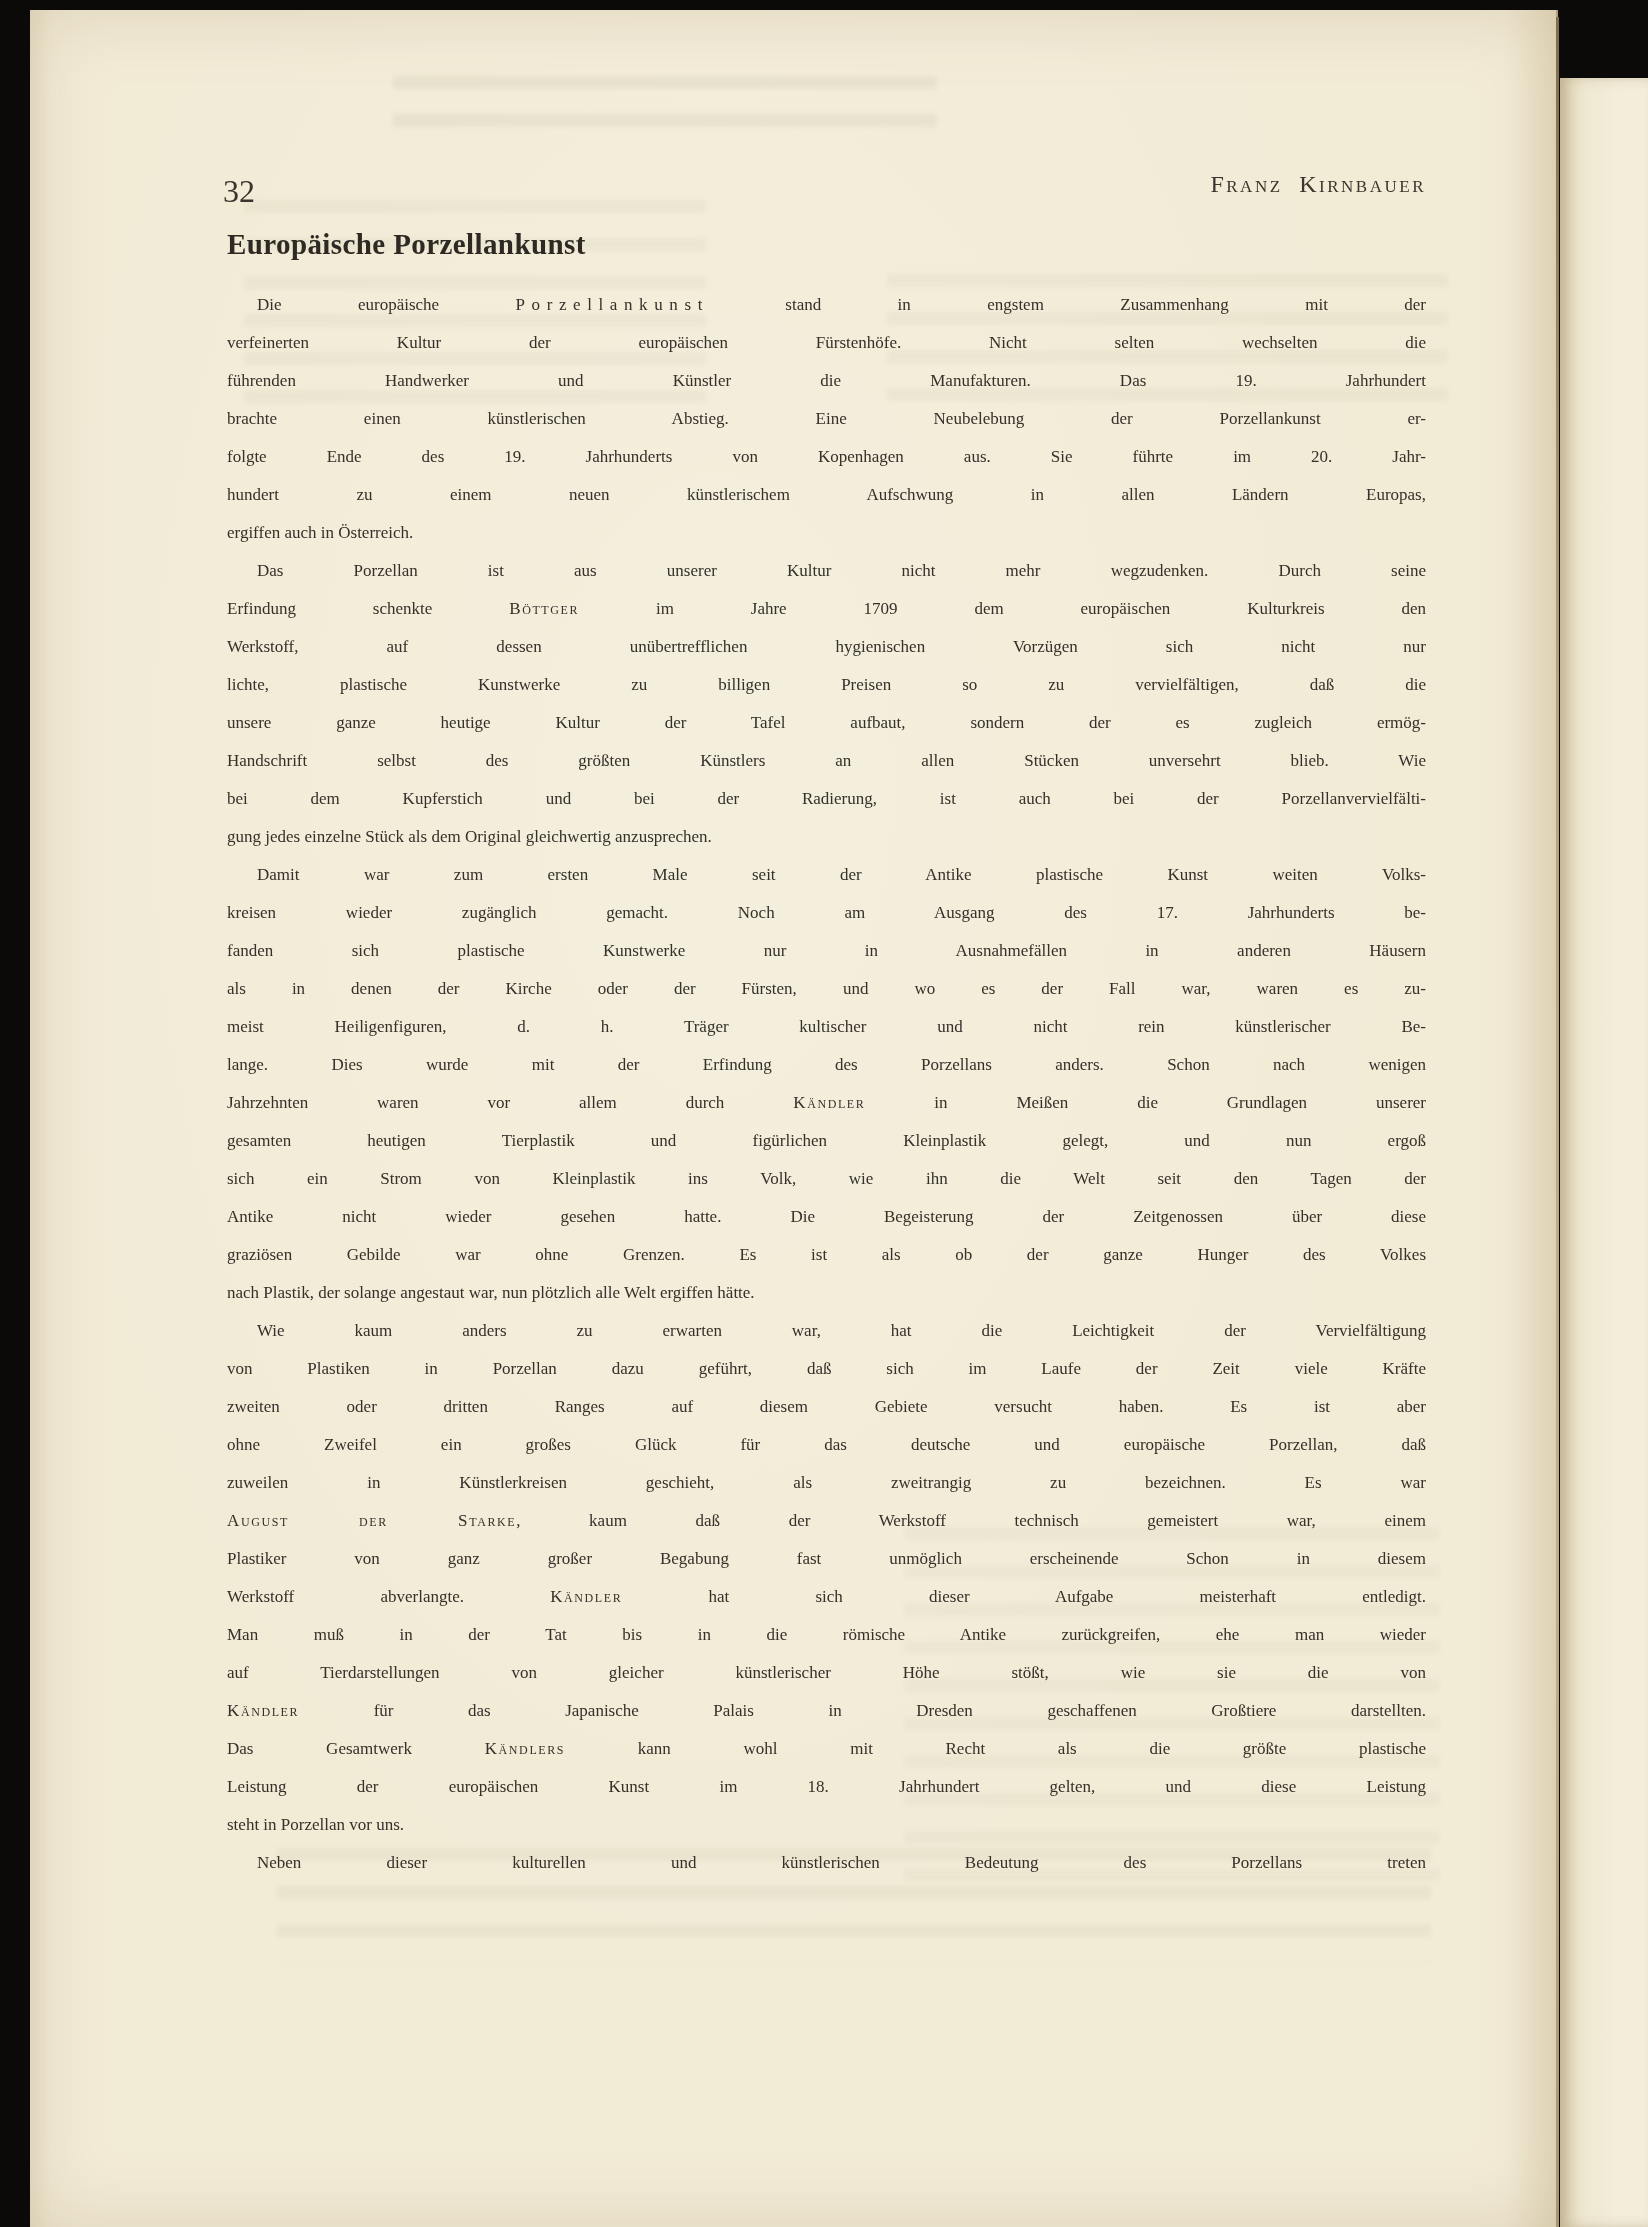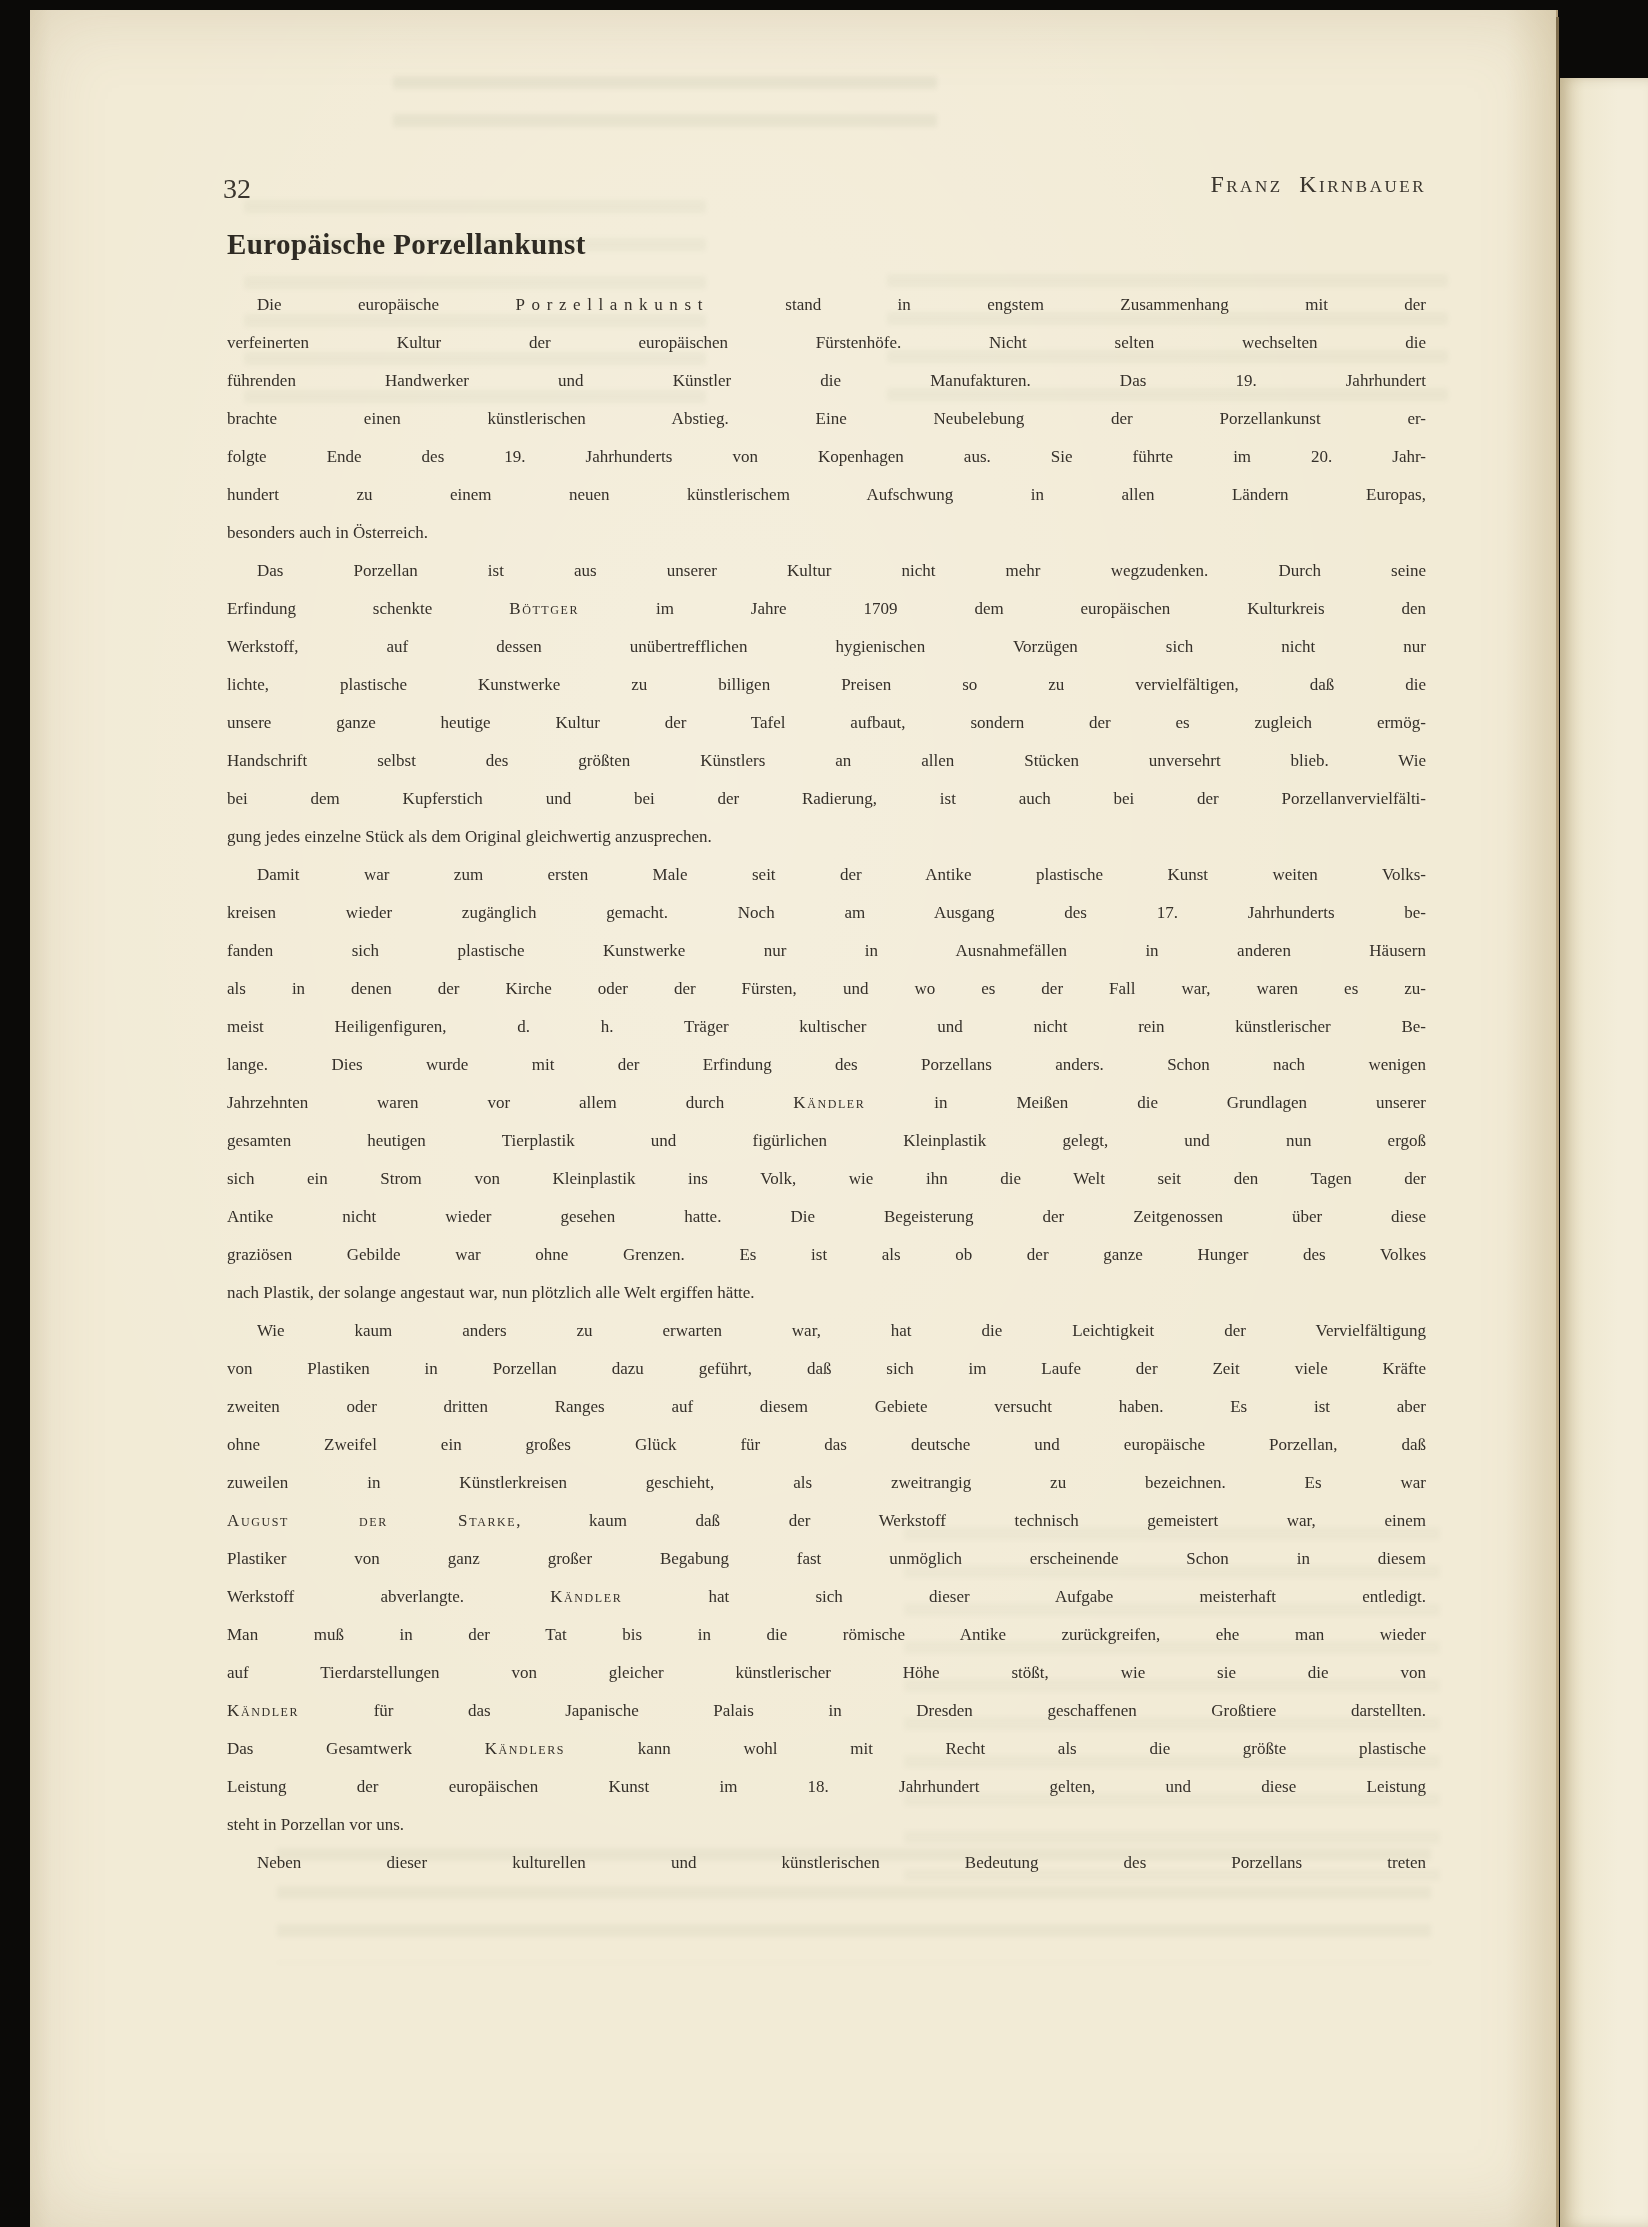--- a/index.html
+++ b/index.html
@@ -16,21 +16,21 @@
   
   .page-edge{position:absolute;left:1560px;top:78px;width:89px;height:2149px;
         background:linear-gradient(90deg,#ddd2b2 0px,#efe8d1 25px,#f3edda 58px);
         box-shadow: inset 6.6px 0 11.5px rgba(120,95,55,.25);}
   .fold-line{position:absolute;left:1556px;top:16.5px;width:2.5px;height:2211px;
         background:linear-gradient(180deg,#7d6c4d,#b5a07c 30%,#c2af8a 70%,#a8946e);}
   
   .ghost{position:absolute;filter:blur(2.5px);pointer-events:none;
         background:repeating-linear-gradient(180deg,#6a7a55 0 13px,transparent 13px 38px);}
   
-  .folio{position:absolute;left:223px;top:173px;font-size:28px;color:#3a352e;}
+  .folio{position:absolute;left:223px;top:173px;font-size:32px;color:#3a352e;}
   .running-head{position:absolute;left:227px;top:171px;width:1199px;text-align:right;
         font-size:24px;font-variant:small-caps;letter-spacing:2.5px;word-spacing:8.2px;color:#3a352e;}
   .title{position:absolute;left:227px;top:228px;width:1199px;text-align:left;
         font-size:29px;font-weight:bold;letter-spacing:0.4px;color:#2e2a23;}
   
   .body-text{position:absolute;left:227px;top:286px;width:1199px;
         font-size:17px;line-height:38px;color:#35302a;}
   .line{text-align:justify;text-align-last:justify;height:38px;white-space:normal;}
   .line.last{text-align-last:left;}
   .line.first{text-indent:30px;}
@@ -56,21 +56,21 @@
   <div class="title">Europäische Porzellankunst</div>
 
   <div class="body-text" id="body-text">
       <div>
         <div class="line first"><span>Die europäische </span><span class="g">Porzellankunst</span><span> stand in engstem Zusammenhang mit der</span></div>
         <div class="line"><span>verfeinerten Kultur der europäischen Fürstenhöfe. Nicht selten wechselten die</span></div>
         <div class="line"><span>führenden Handwerker und Künstler die Manufakturen. Das 19. Jahrhundert</span></div>
         <div class="line"><span>brachte einen künstlerischen Abstieg. Eine Neubelebung der Porzellankunst er-</span></div>
         <div class="line"><span>folgte Ende des 19. Jahrhunderts von Kopenhagen aus. Sie führte im 20. Jahr-</span></div>
         <div class="line"><span>hundert zu einem neuen künstlerischem Aufschwung in allen Ländern Europas,</span></div>
-        <div class="line last"><span>besonders auch in Österreich.</span></div>
+        <div class="line last"><span>ergiffen auch in Österreich.</span></div>
       </div>
       <div>
         <div class="line first"><span>Das Porzellan ist aus unserer Kultur nicht mehr wegzudenken. Durch seine</span></div>
         <div class="line"><span>Erfindung schenkte </span><span class="sc">Böttger</span><span> im Jahre 1709 dem europäischen Kulturkreis den</span></div>
         <div class="line"><span>Werkstoff, auf dessen unübertrefflichen hygienischen Vorzügen sich nicht nur</span></div>
         <div class="line"><span>lichte, plastische Kunstwerke zu billigen Preisen so zu vervielfältigen, daß die</span></div>
         <div class="line"><span>unsere ganze heutige Kultur der Tafel aufbaut, sondern der es zugleich ermög-</span></div>
         <div class="line"><span>Handschrift selbst des größten Künstlers an allen Stücken unversehrt blieb. Wie</span></div>
         <div class="line"><span>bei dem Kupferstich und bei der Radierung, ist auch bei der Porzellanvervielfälti-</span></div>
         <div class="line last"><span>gung jedes einzelne Stück als dem Original gleichwertig anzusprechen.</span></div>

